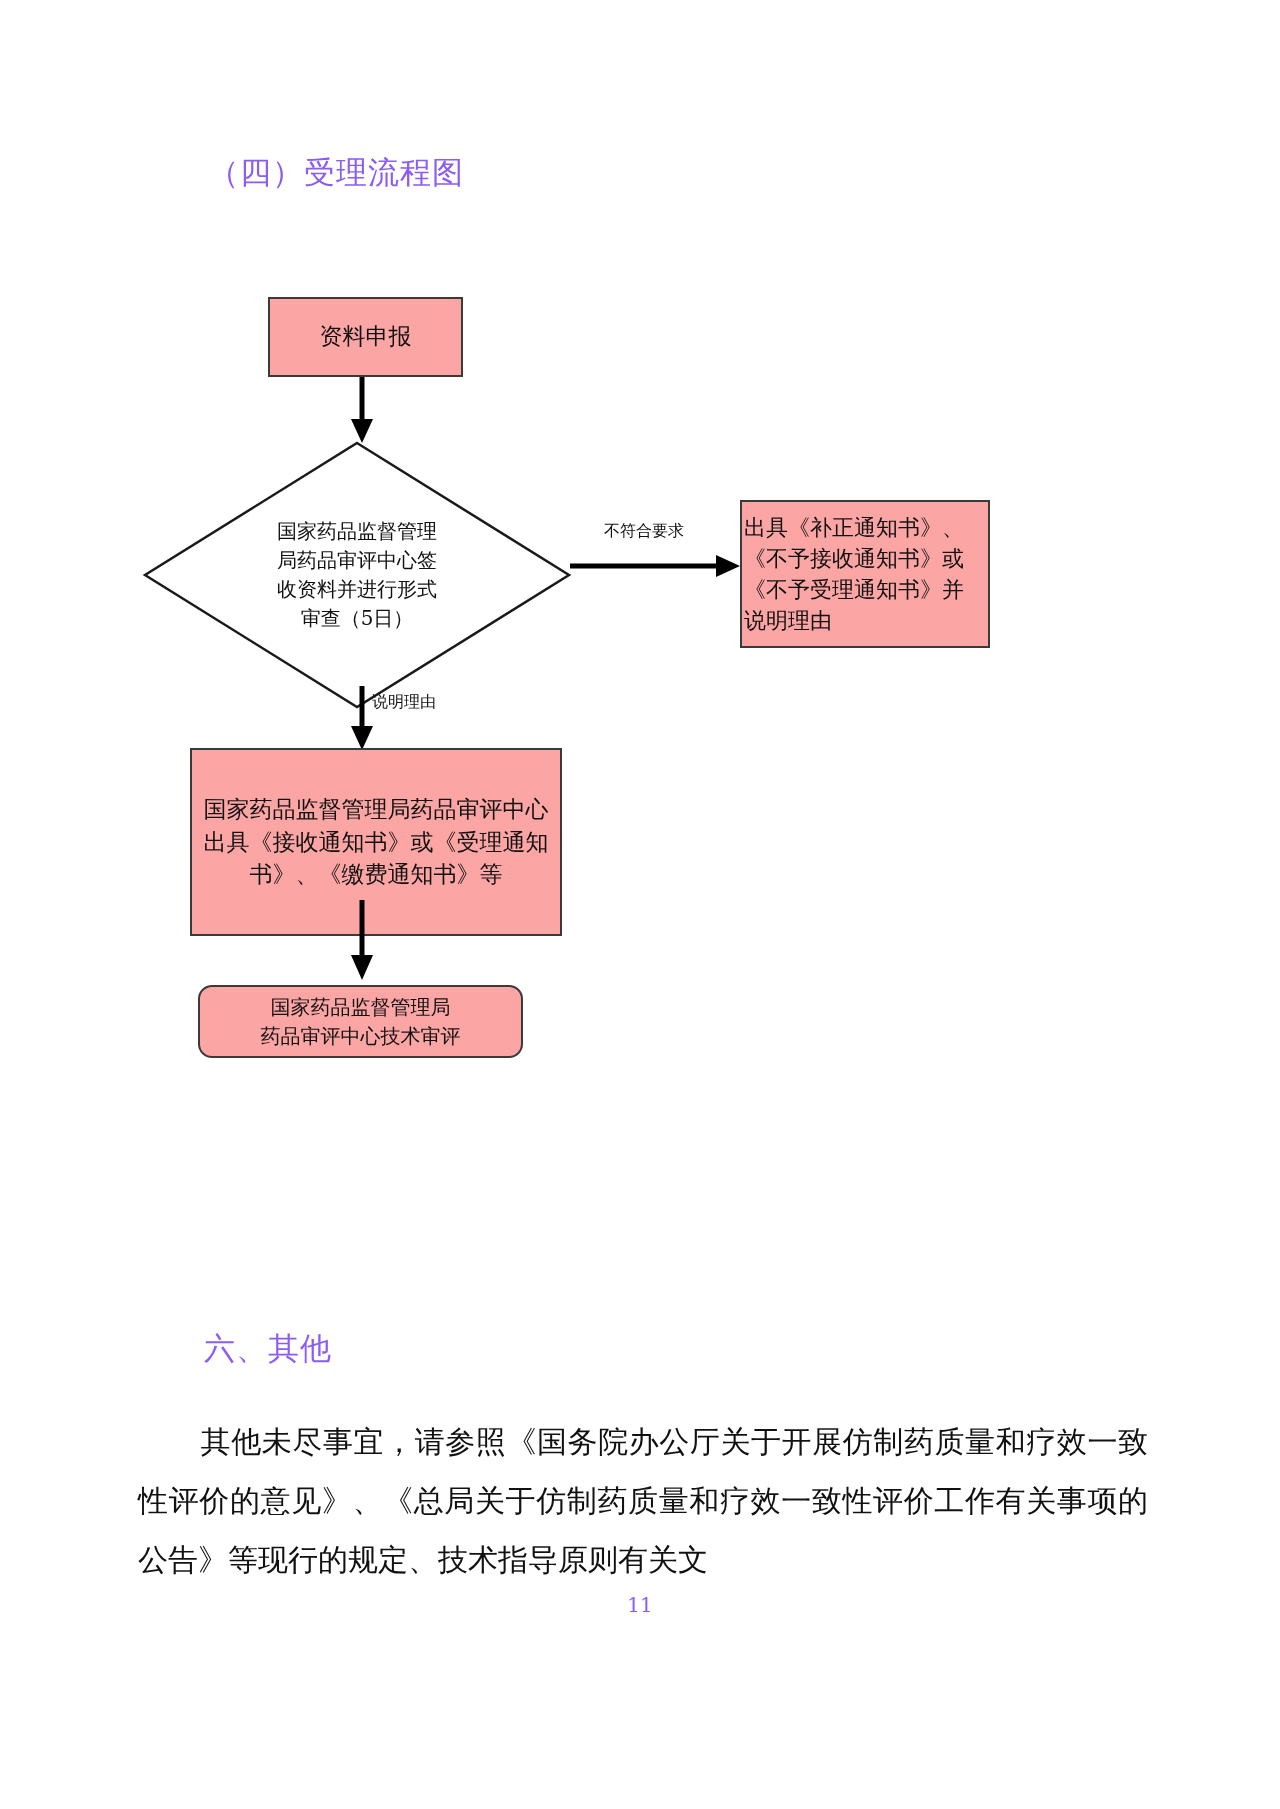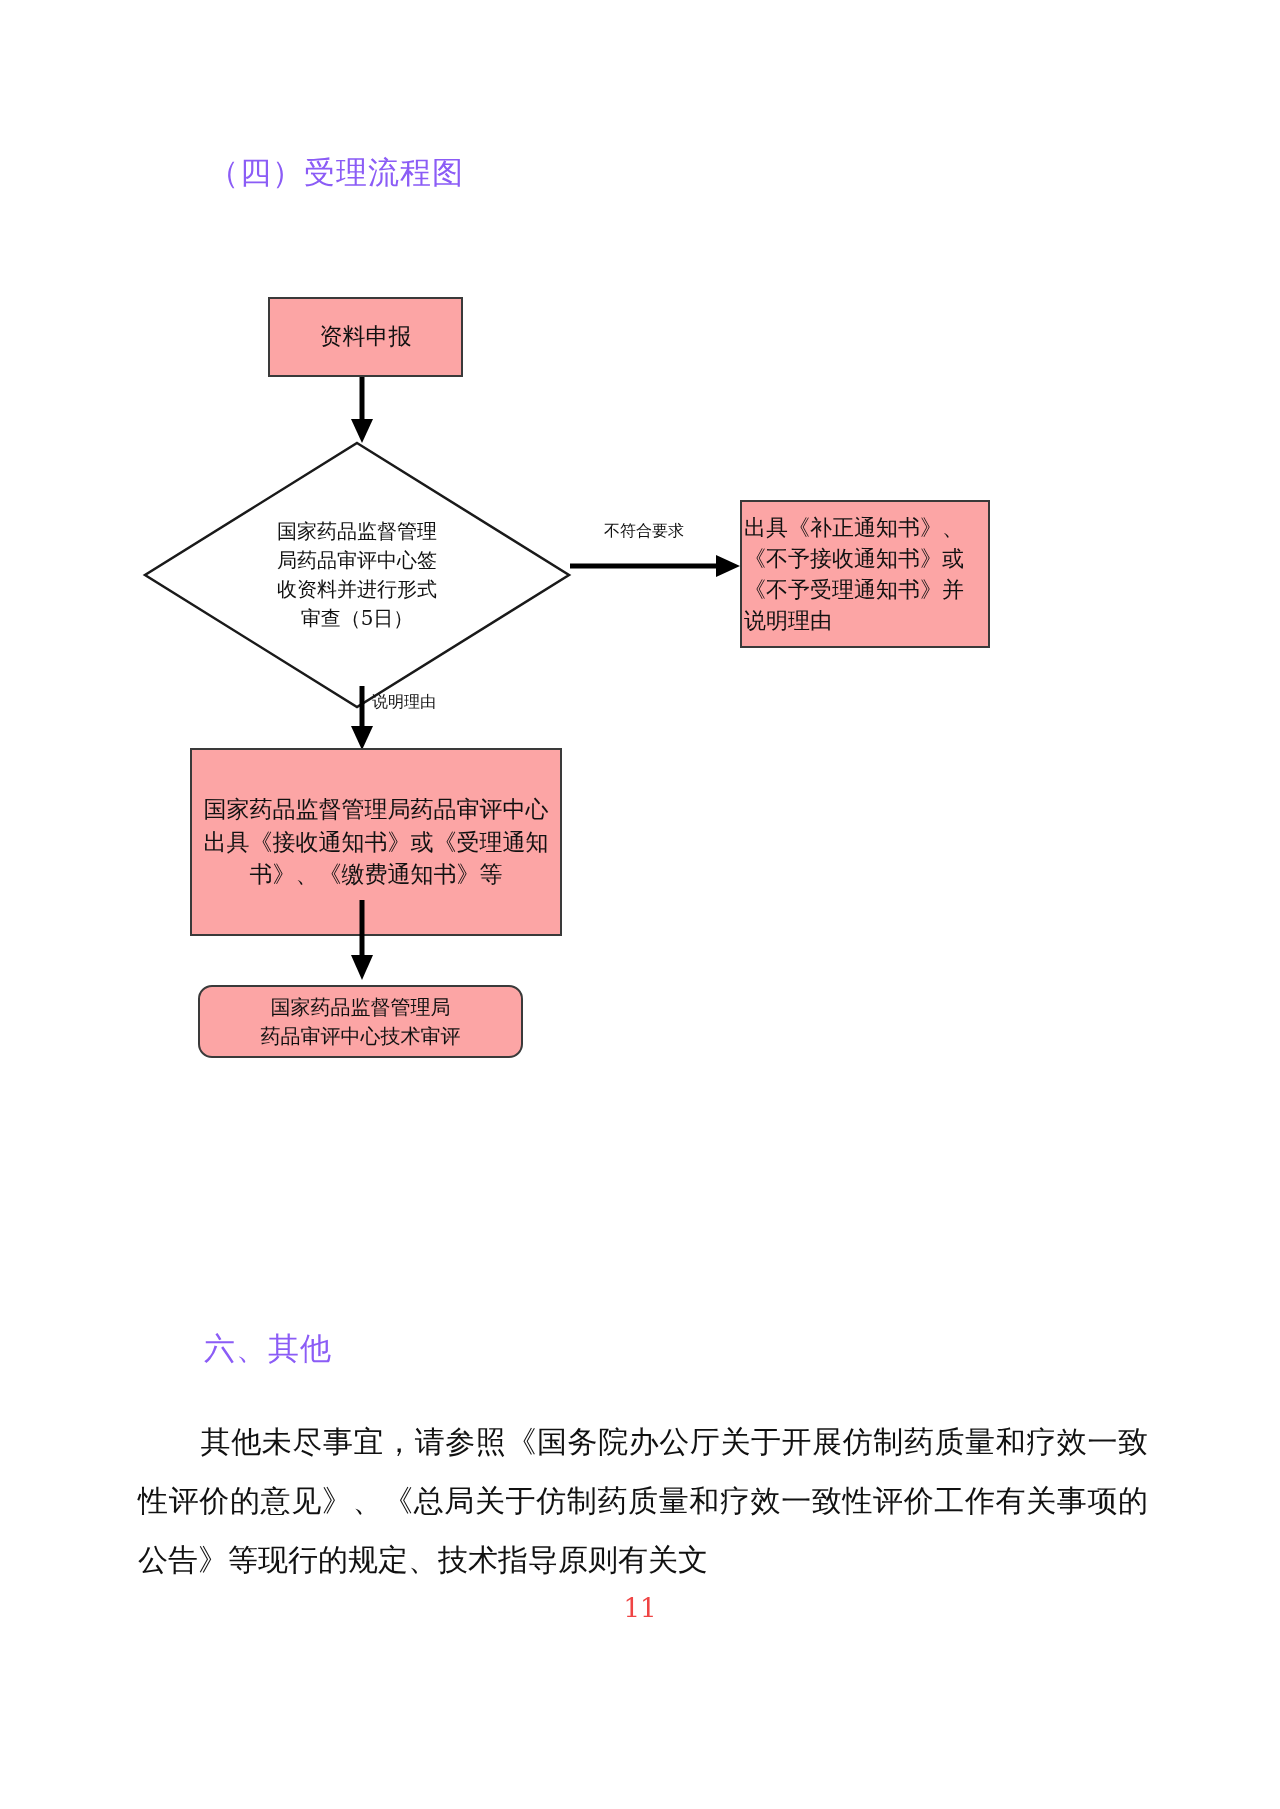--- a/index.html
+++ b/index.html
@@ -39,22 +39,22 @@
     color: #111;
   }
   .body-par .indent { display: inline-block; width: 62px; }
 
   .page-number {
     position: absolute;
     left: 0;
     right: 0;
     top: 1593px;
     text-align: center;
-    font-size: 26px;
-    color: #ef4444;
+    font-size: 20px;
+    color: #8b5cf6;
   }
 
   
   .flow {
     position: absolute;
     left: 0;
     top: 0;
     width: 1280px;
     height: 1300px;
   }

